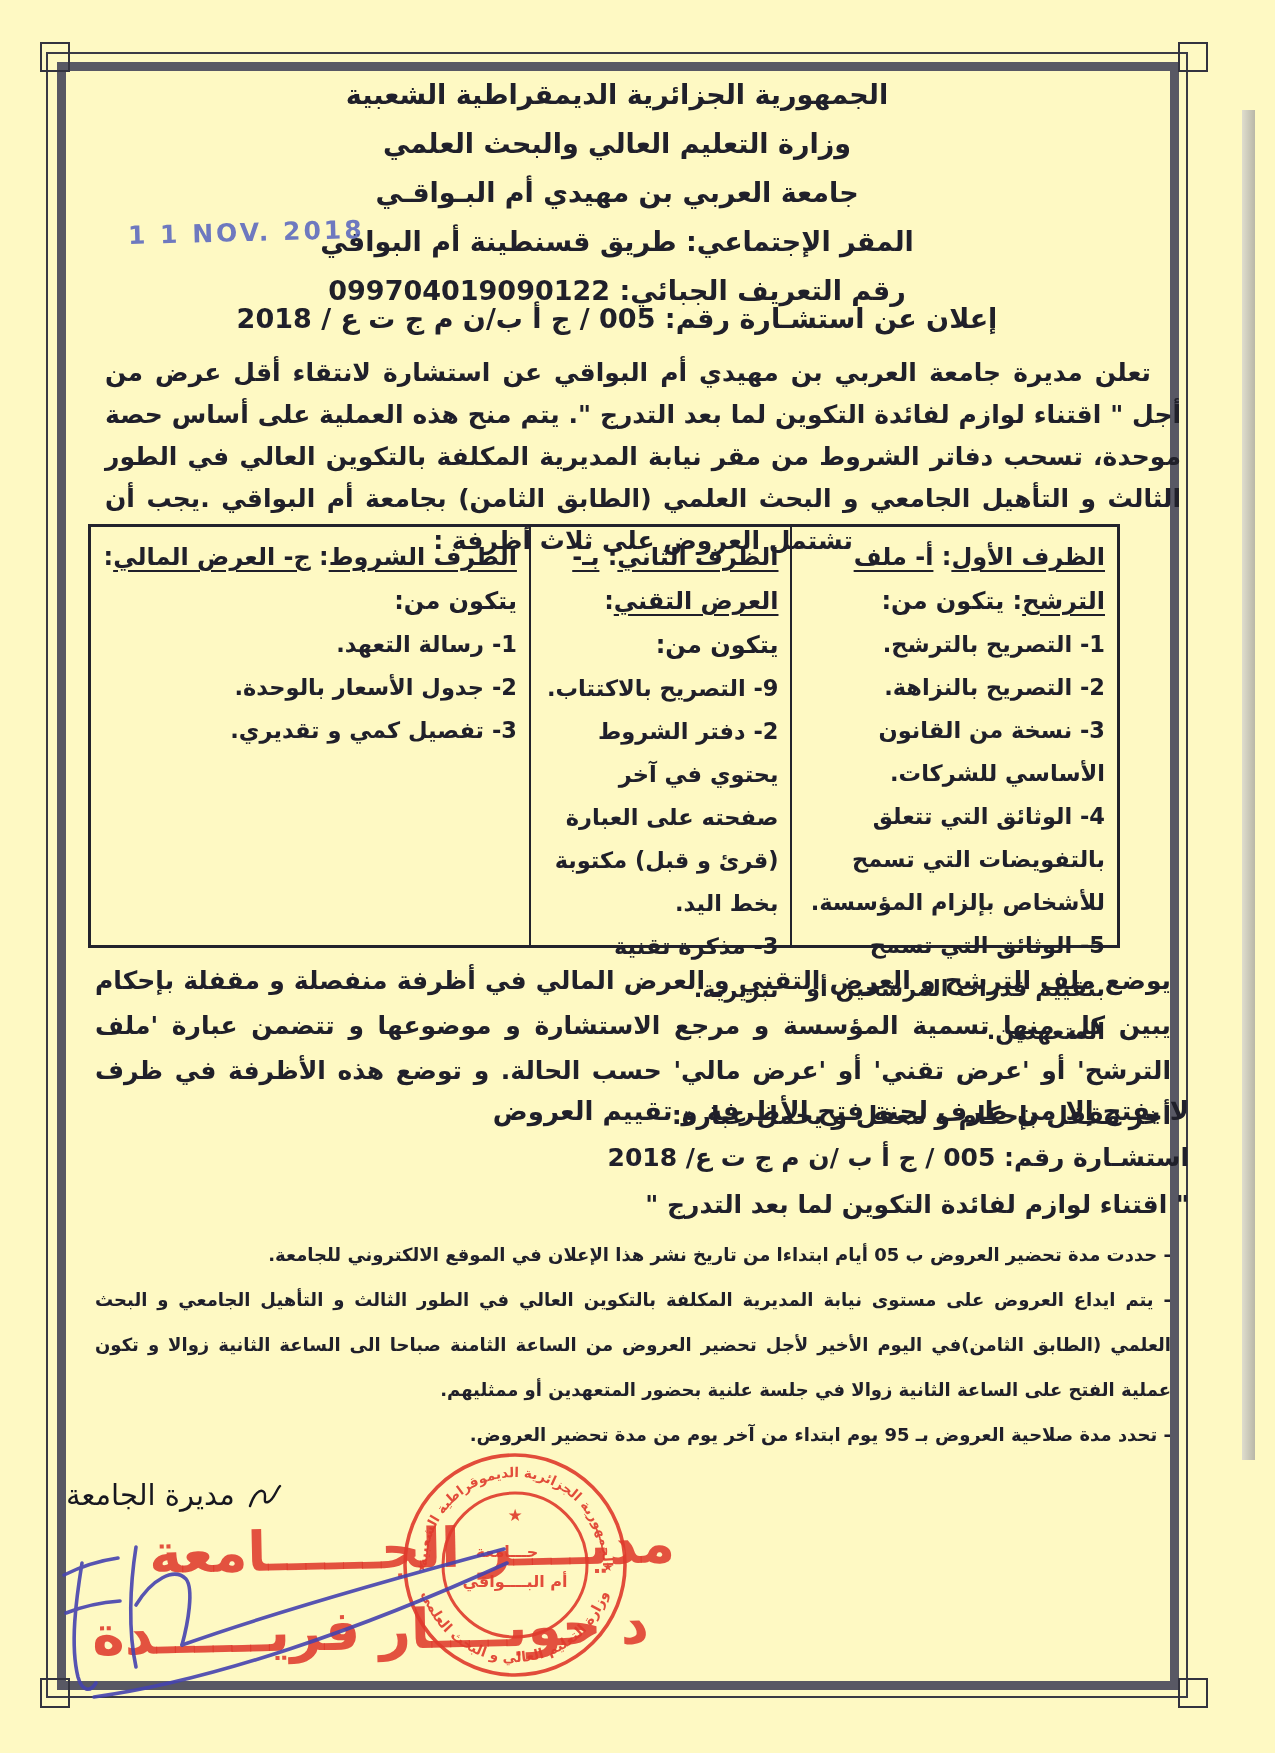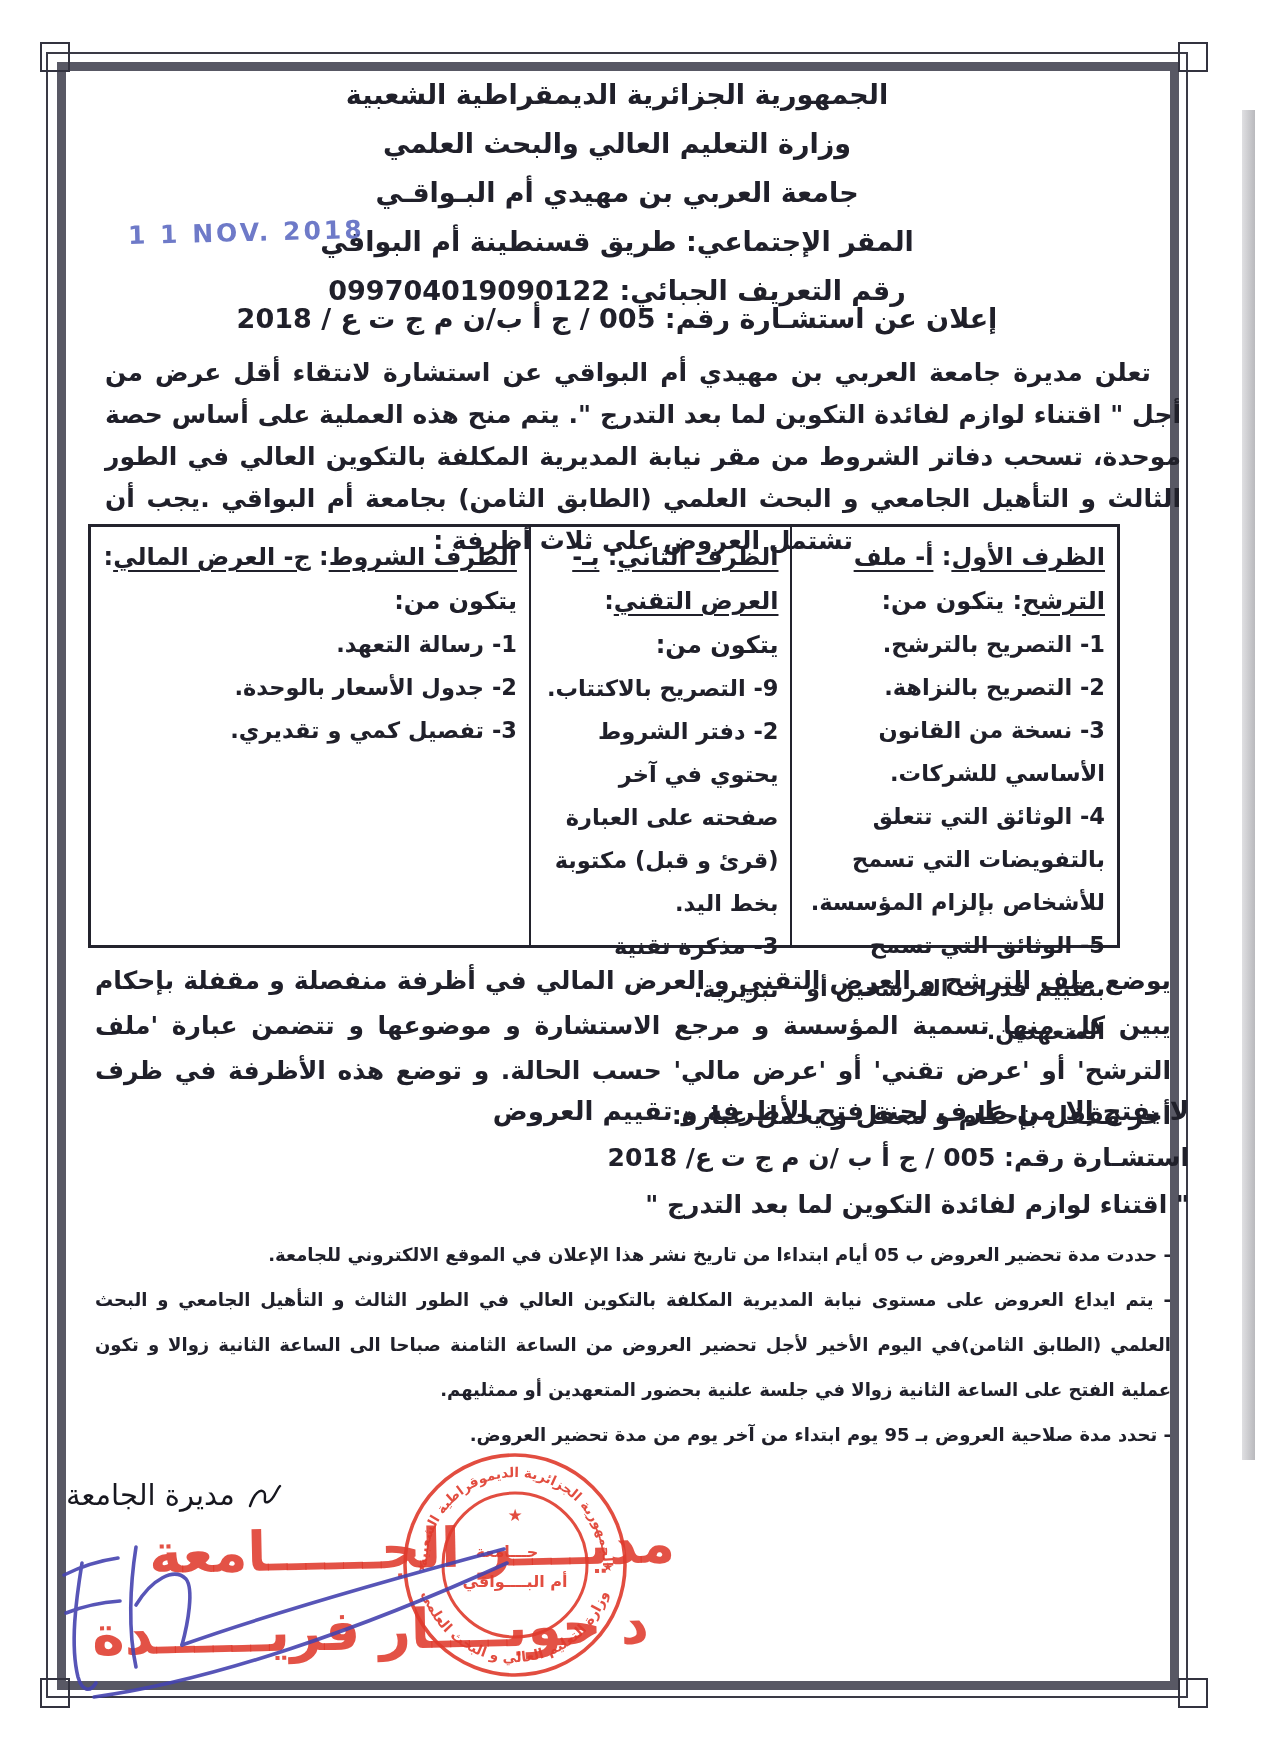--- a/index.html
+++ b/index.html
@@ -1,17 +1,17 @@
 <!DOCTYPE html>
 <html lang="ar"><head>
 <meta charset="utf-8">
 <style>
   html,body{margin:0;padding:0;background:#e8e8ea;}
   .page{
-    position:relative;width:1275px;height:1753px;background:#ffffff;
+    position:relative;width:1275px;height:1753px;background:#fef9c3;
     font-family:"DejaVu Sans",sans-serif;color:#20202a;overflow:hidden;
     margin:0 auto;
   }
   
   .frame-thin{position:absolute;left:46px;top:52px;width:1142px;height:1646px;
     border:2px solid #3a3a46;box-sizing:border-box;}
   .frame-thick{position:absolute;left:57px;top:62px;width:1122px;height:1628px;
     border:9px solid #585864;box-sizing:border-box;}
   .corner{position:absolute;width:30px;height:30px;border:2px solid #33333f;
     box-sizing:border-box;background:transparent;}

